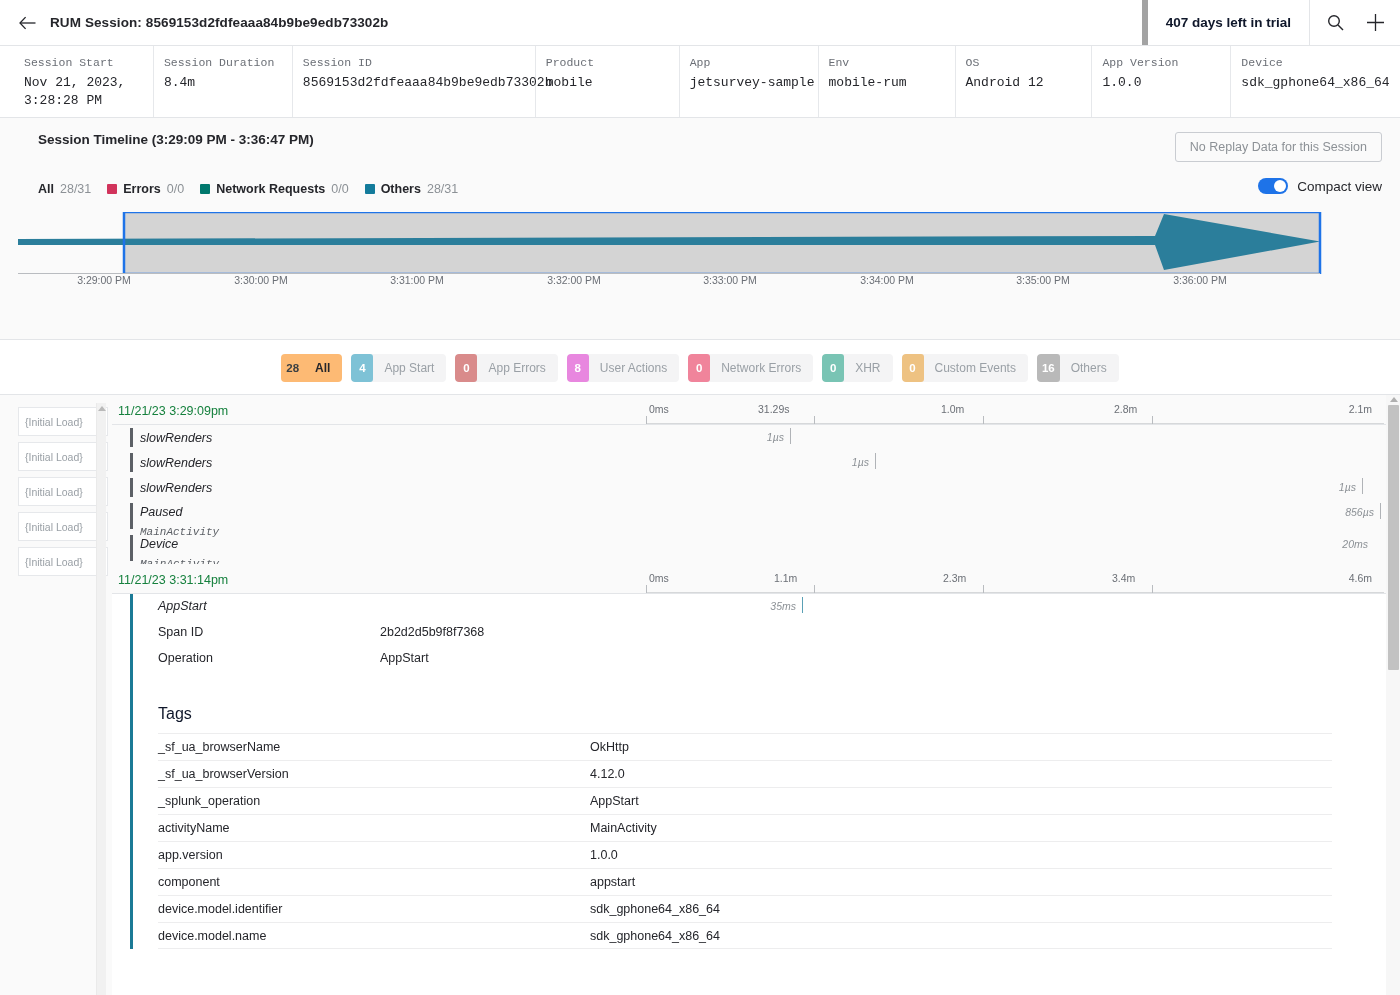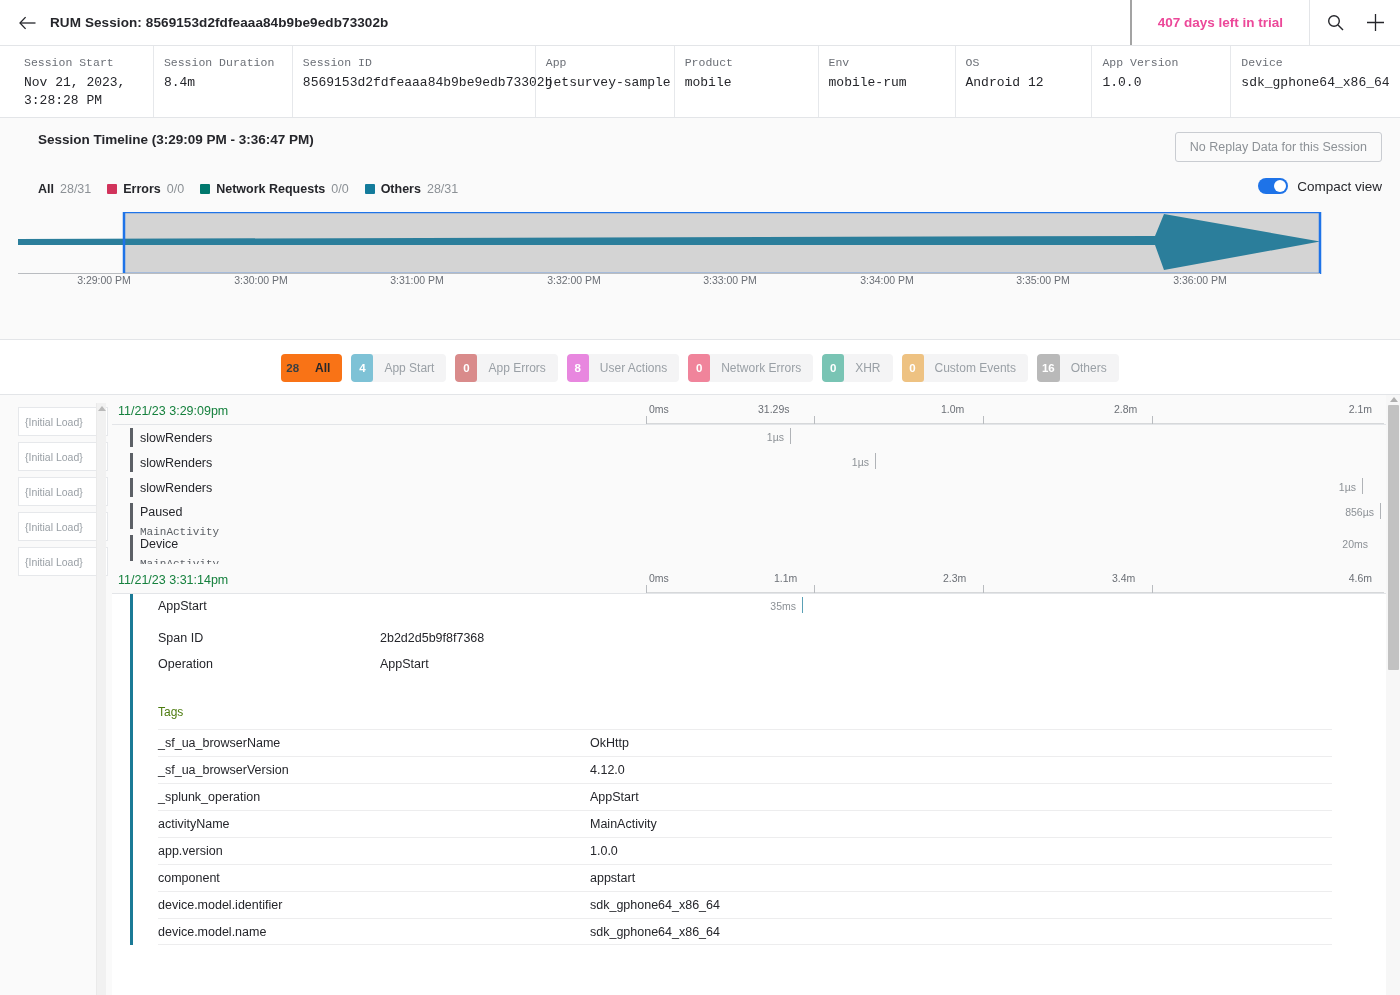--- a/index.html
+++ b/index.html
@@ -35,25 +35,25 @@
     line-height: 1;
   }
   .topbar-title {
     font-size: 13.5px;
     font-weight: 700;
     color: #25262b;
     letter-spacing: 0.1px;
   }
   .trial-box {
     display: flex; align-items: center;
-    padding: 0 26px;
-    border-left: 2px solid #a3a3a3;
+    padding: 0 18px;
+    border-left: 6px solid #a3a3a3;
     font-size: 13.5px;
     font-weight: 700;
-    color: #ec4899;
+    color: #0f172a;
     white-space: nowrap;
   }
   .topbar-icons {
     display: flex; align-items: center;
     border-left: 1px solid #e3e5e8;
     padding: 0 14px;
     gap: 18px;
   }
   .icon-btn {
     width: 22px; height: 22px;
@@ -206,21 +206,21 @@
   }
   .chip {
     display: flex; align-items: center;
     background: #f4f4f5;
     border-radius: 4px;
     height: 28px;
     padding-right: 12px;
     cursor: pointer;
     overflow: hidden;
   }
-  .chip.active { background: #f97316; }
+  .chip.active { background: #fdba74; }
   .chip-badge {
     min-width: 22px;
     height: 28px;
     display: flex; align-items: center; justify-content: center;
     color: #ffffff;
     font-size: 11.5px;
     font-weight: 600;
     padding: 0 5px;
     border-radius: 3px;
   }
@@ -338,20 +338,21 @@
   .scale-lbl.first { left: 3px; }
   .scale-lbl.last  { right: 12px; }
 
   .ev-rows { background: #fafafa; }
   .ev-row {
     position: relative;
     display: flex;
     align-items: center;
     height: 25px;
     padding-left: 18px;
+    font-style: italic;
   }
   .ev-row.tall { height: 32px; align-items: flex-start; padding-top: 2px; }
   .ev-bar {
     position: absolute;
     left: 18px;
     top: 3px;
     bottom: 3px;
     width: 3px;
     background: #5c6066;
   }
@@ -393,29 +394,29 @@
   .detail-bar {
     position: absolute;
     left: 18px; top: 0; bottom: 0;
     width: 3px;
     background: #1b7a96;
   }
   .detail-inner { padding: 0 0 0 28px; }
   .kv-row {
     display: flex;
     height: 26px;
-    align-items: center;
+    align-items: flex-start;
     font-size: 12.5px;
   }
   .kv-key { width: 222px; color: #25262b; }
   .kv-val { color: #25262b; }
 
   .tags-title {
-    font-size: 12px;
-    color: #4d7c0f;
+    font-size: 16px;
+    color: #0f172a;
     padding: 28px 0 10px 0;
   }
   .tags-table { width: 1174px; }
   .tag-row {
     display: flex;
     align-items: center;
     height: 27px;
     border-top: 1px solid #ededee;
     font-size: 12.5px;
   }
@@ -484,27 +485,27 @@
     <div class="meta-value">3:28:28 PM</div>
   </div>
   <div class="meta-cell mc-dur">
     <div class="meta-label">Session Duration</div>
     <div class="meta-value">8.4m</div>
   </div>
   <div class="meta-cell mc-sid">
     <div class="meta-label">Session ID</div>
     <div class="meta-value">8569153d2fdfeaaa84b9be9edb73302b</div>
   </div>
+  <div class="meta-cell mc-prod">
+    <div class="meta-label">Product</div>
+    <div class="meta-value">mobile</div>
+  </div>
   <div class="meta-cell mc-app">
     <div class="meta-label">App</div>
     <div class="meta-value">jetsurvey-sample</div>
-  </div>
-  <div class="meta-cell mc-prod">
-    <div class="meta-label">Product</div>
-    <div class="meta-value">mobile</div>
   </div>
   <div class="meta-cell mc-env">
     <div class="meta-label">Env</div>
     <div class="meta-value">mobile-rum</div>
   </div>
   <div class="meta-cell mc-os">
     <div class="meta-label">OS</div>
     <div class="meta-value">Android 12</div>
   </div>
   <div class="meta-cell mc-ver">

